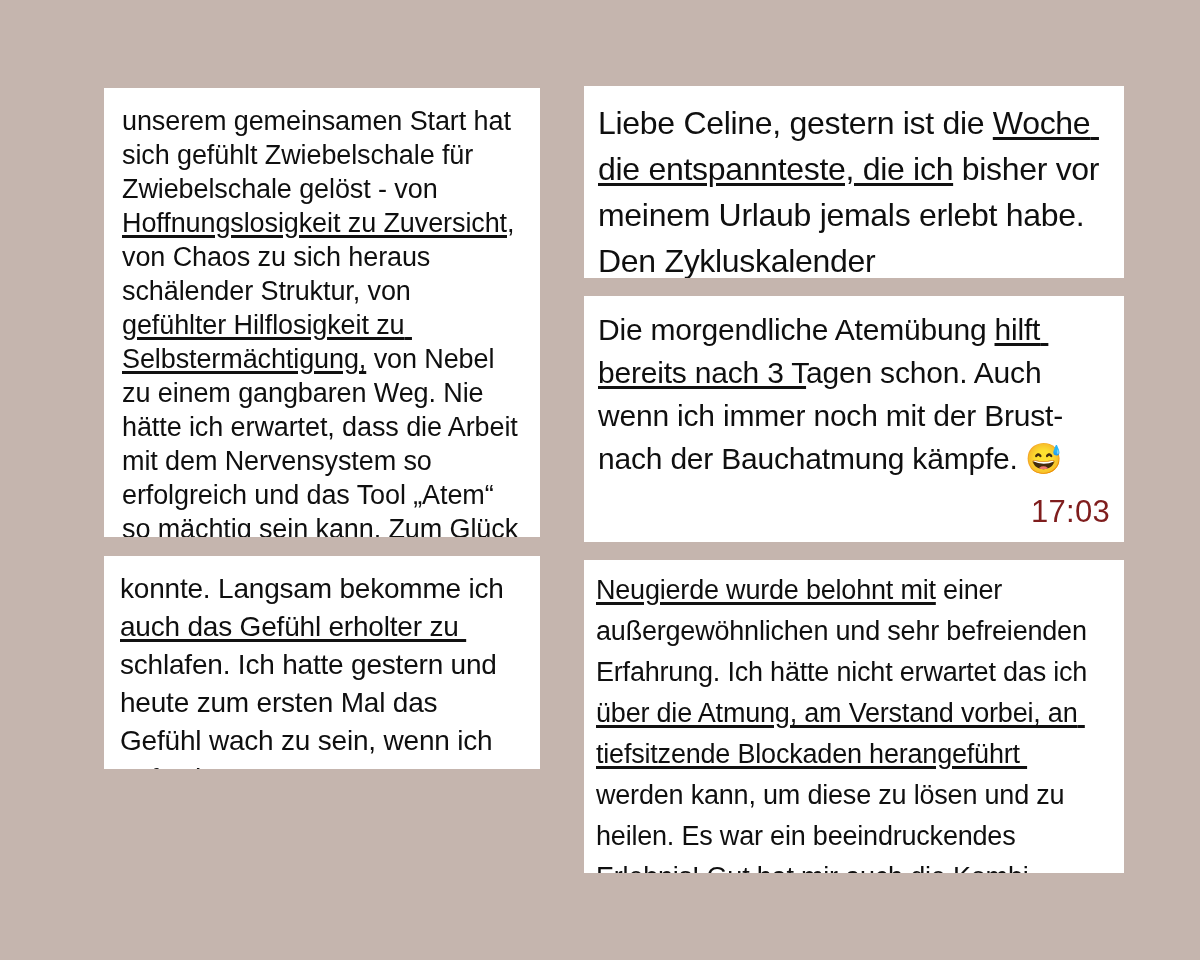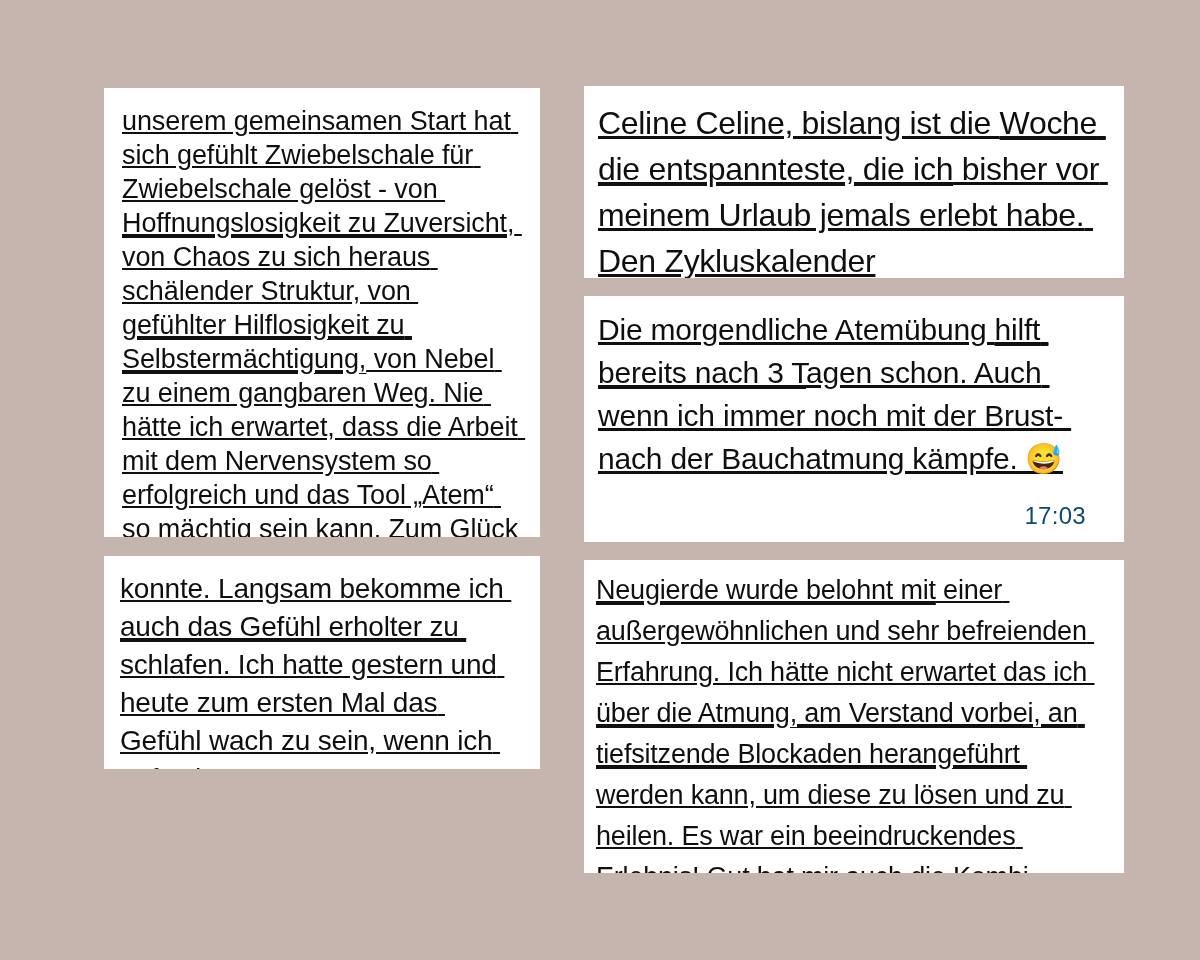--- a/index.html
+++ b/index.html
@@ -22,21 +22,20 @@
     position: absolute;
     background: #ffffff;
     box-sizing: border-box;
     overflow: hidden;
     color: #0f0f0f;
   }
   .bubble .txt {
     display: block;
     white-space: pre-wrap;
     word-break: normal;
-    text-decoration: underline;
   }
   
   #bubble-left-1 {
     left: 104px;
     top: 88px;
     width: 436px;
     height: 449px;
     padding: 16px 18px 10px 18px;
   }
   #bubble-left-1 .txt {
@@ -76,24 +75,24 @@
     height: 246px;
     padding: 12px 14px 6px 14px;
   }
   #bubble-right-2 .txt {
     font-size: 30px;
     line-height: 43px;
     letter-spacing: -0.2px;
   }
   #bubble-right-2 .timestamp {
     position: absolute;
-    right: 38px;
+    right: 14px;
     bottom: 12px;
-    font-size: 24px;
-    color: #0c4a6e;
+    font-size: 31px;
+    color: #7f1d1d;
     letter-spacing: 0.3px;
   }
   #bubble-right-3 {
     left: 584px;
     top: 560px;
     width: 540px;
     height: 313px;
     padding: 10px 14px 0 12px;
   }
   #bubble-right-3 .txt {
@@ -115,21 +114,21 @@
 
   <div class="bubble" id="bubble-left-1">
     <span class="txt"><span>unserem gemeinsamen Start hat sich gefühlt Zwiebelschale für Zwiebelschale gelöst - von </span><span class="u">Hoffnungslosigkeit zu Zuversicht</span><span>, von Chaos zu sich heraus schälender Struktur, von </span><span class="u">gefühlter Hilflosigkeit zu Selbstermächtigung,</span><span> von Nebel zu einem gangbaren Weg. Nie hätte ich erwartet, dass die Arbeit mit dem Nervensystem so erfolgreich und das Tool „Atem“ so mächtig sein kann. Zum Glück</span></span>
   </div>
 
   <div class="bubble" id="bubble-left-2">
     <span class="txt"><span>konnte. Langsam bekomme ich </span><span class="u">auch das Gefühl erholter zu </span><span>schlafen. Ich hatte gestern und heute zum ersten Mal das Gefühl wach zu sein, wenn ich aufstehe.</span></span>
   </div>
 
   <div class="bubble" id="bubble-right-1">
-    <span class="txt"><span>Celine Celine, bislang ist die </span><span class="u">Woche die entspannteste, die ich</span><span> bisher vor meinem Urlaub jemals erlebt habe. Den Zykluskalender</span></span>
+    <span class="txt"><span>Liebe Celine, gestern ist die </span><span class="u">Woche die entspannteste, die ich</span><span> bisher vor meinem Urlaub jemals erlebt habe. Den Zykluskalender</span></span>
   </div>
 
   <div class="bubble" id="bubble-right-2">
     <span class="txt"><span>Die morgendliche Atemübung </span><span class="u">hilft bereits nach 3 T</span><span>agen schon. Auch wenn ich immer noch mit der Brust- nach der Bauchatmung kämpfe. 😅</span></span>
     <span class="timestamp">17:03</span>
   </div>
 
   <div class="bubble" id="bubble-right-3">
     <span class="txt"><span class="u">Neugierde wurde belohnt mit</span><span> einer außergewöhnlichen und sehr befreienden Erfahrung. Ich hätte nicht erwartet das ich </span><span class="u">über die Atmung, am Verstand vorbei, an tiefsitzende Blockaden herangeführt </span><span>werden kann, um diese zu lösen und zu heilen. Es war ein beeindruckendes Erlebnis! Gut hat mir auch die Kombi</span></span>
   </div>

